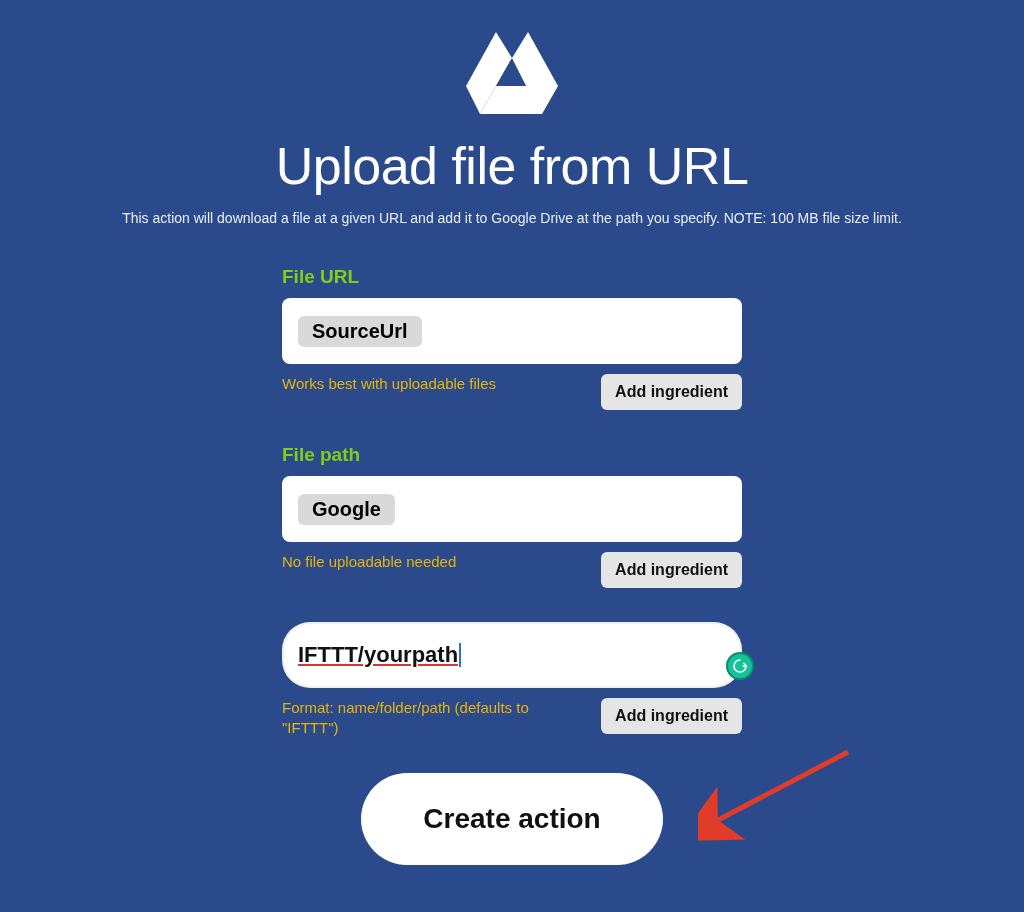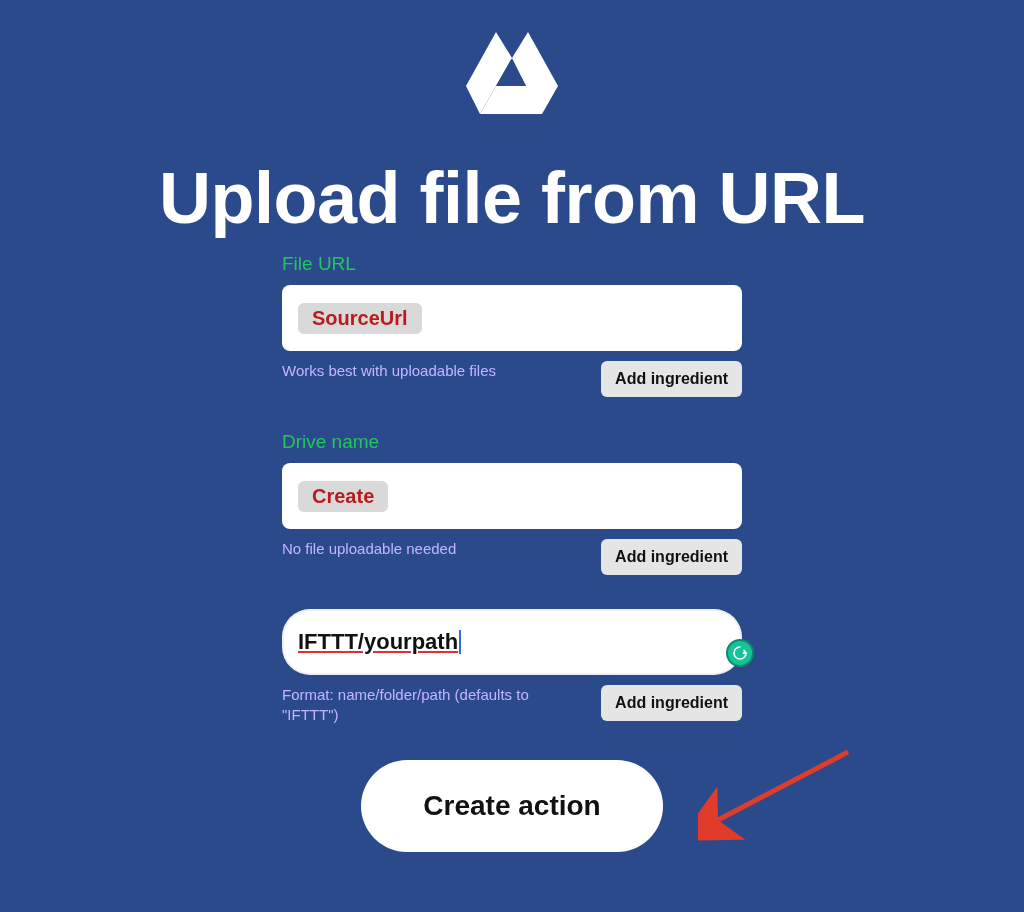--- a/index.html
+++ b/index.html
@@ -14,80 +14,80 @@
     }
     .container {
       text-align: center;
       padding-top: 28px;
     }
     .drive-icon {
       display: inline-block;
       margin-bottom: 8px;
     }
     .title {
-      font-size: 72px;
-      font-weight: 700;
+      font-size: 52px;
+      font-weight: 400;
       letter-spacing: -0.5px;
-      margin-top: 25px;
+      margin-top: 4px;
       margin-bottom: 14px;
     }
     .subtitle {
       font-size: 14px;
       font-weight: 400;
       color: #e8edf7;
       margin-bottom: 40px;
     }
     .form-wrap {
       width: 460px;
       margin: 0 auto;
       text-align: left;
     }
     .field-group {
       margin-bottom: 34px;
       position: relative;
     }
     .field-label {
       font-size: 19px;
-      font-weight: 400;
-      color: #22c55e;
+      font-weight: 700;
+      color: #84cc16;
       margin-bottom: 10px;
       display: block;
     }
     .field-input {
       width: 100%;
       background: #fff;
       border: none;
       border-radius: 8px;
       padding: 14px 16px;
       min-height: 66px;
       display: flex;
       align-items: center;
       font-size: 22px;
       color: #111;
       font-weight: 600;
     }
     .ingredient-chip {
       display: inline-block;
       background: #d9d9d9;
-      color: #b91c1c;
+      color: #000000;
       font-size: 20px;
       font-weight: 700;
       padding: 4px 14px;
       border-radius: 6px;
     }
     .hint-row {
       display: flex;
       justify-content: space-between;
       align-items: flex-start;
       margin-top: 10px;
       gap: 12px;
     }
     .hint-text {
       font-size: 15px;
-      color: #c4b5fd;
+      color: #eab308;
       line-height: 1.35;
       flex: 1;
     }
     .add-btn {
       background: #e5e5e5;
       color: #111;
       font-size: 16px;
       font-weight: 700;
       border: none;
       border-radius: 6px;
@@ -156,38 +156,39 @@
       <polygon points="34,4 66,4 96,58 64,58" fill="#ffffff"></polygon>
       <polygon points="96,58 80,86 18,86 34,58" fill="#ffffff"></polygon>
       <polygon points="34,4 4,58 18,86 50,30" fill="#ffffff"></polygon>
       <polygon points="34,4 66,4 50,30" fill="#2b4a8b"></polygon>
       <polygon points="34,58 64,58 50,86 18,86" fill="#2b4a8b" opacity="0"></polygon>
       <polygon points="50,30 64,58 34,58" fill="#2b4a8b"></polygon>
     </svg>
   </span>
 
   <h1 class="title">Upload file from URL</h1>
+  <p class="subtitle">This action will download a file at a given URL and add it to Google Drive at the path you specify. NOTE: 100 MB file size limit.</p>
 
   <div class="form-wrap">
 
     <div class="field-group">
       <label class="field-label">File URL</label>
       <div class="field-input">
         <span class="ingredient-chip">SourceUrl</span>
       </div>
       <div class="hint-row">
         <span class="hint-text">Works best with uploadable files</span>
         <button class="add-btn">Add ingredient</button>
       </div>
     </div>
 
     <div class="field-group">
-      <label class="field-label">Drive name</label>
+      <label class="field-label">File path</label>
       <div class="field-input">
-        <span class="ingredient-chip">Create</span>
+        <span class="ingredient-chip">Google</span>
       </div>
       <div class="hint-row">
         <span class="hint-text">No file uploadable needed</span>
         <button class="add-btn">Add ingredient</button>
       </div>
     </div>
 
     <div class="field-group">
       <span class="grammarly-badge">
         <svg width="16" height="16" viewBox="0 0 24 24">

